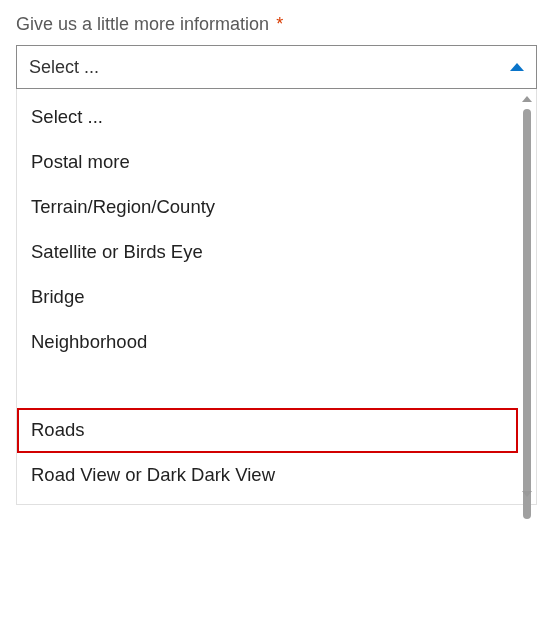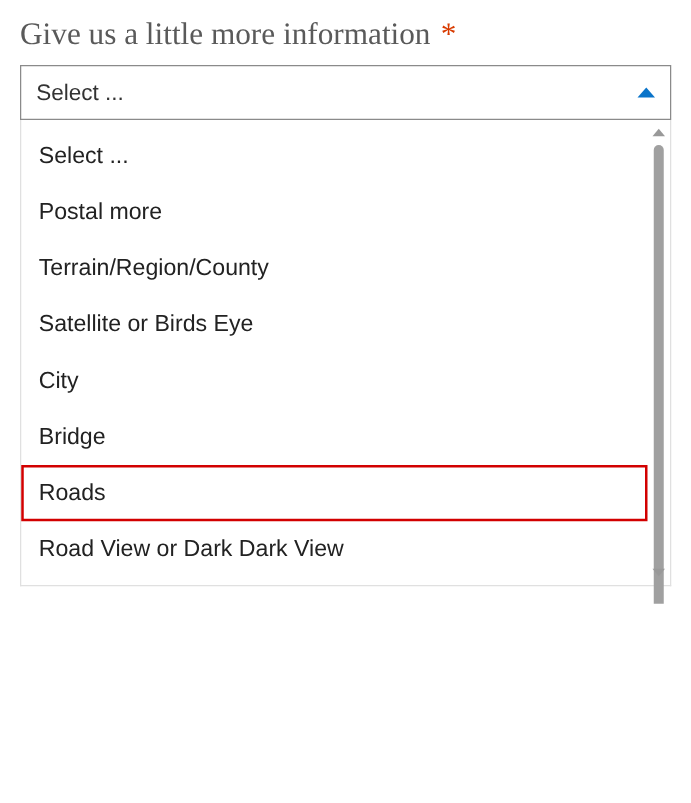--- a/index.html
+++ b/index.html
@@ -9,23 +9,22 @@
     }
     body {
       font-family: "Segoe UI", -apple-system, sans-serif;
       font-size: 18px;
       background: #fff;
       padding: 14px 16px;
       width: 553px;
     }
     .field-label {
       color: #5a5a5a;
-      font-size: 25px;
+      font-size: 18px;
       margin-bottom: 10px;
-      font-family: Liberation Serif, serif;
     }
     .required {
       color: #d83b01;
       margin-left: 2px;
     }
     .select-box {
       border: 1px solid #8a8a8a;
       height: 44px;
       display: flex;
       align-items: center;
@@ -56,20 +55,21 @@
     .dropdown-item {
       padding: 10px 14px 10px 14px;
       color: #222;
       font-size: 18.5px;
       cursor: pointer;
       line-height: 1.35;
     }
     .dropdown-item.highlighted {
       outline: 2px solid #d20000;
       outline-offset: -2px;
+      margin-top: 43px;
     }
     .scrollbar-track {
       position: absolute;
       right: 2px;
       top: 4px;
       bottom: 4px;
       width: 14px;
     }
     .scroll-arrow {
       position: absolute;
@@ -109,22 +109,22 @@
   <span class="select-box-text">Select ...</span>
   <span class="chevron"></span>
 </div>
 
 <div class="dropdown-list">
   <div class="dropdown-items" id="dropdown-items">
       <div class="dropdown-item">Select ...</div>
       <div class="dropdown-item">Postal more</div>
       <div class="dropdown-item">Terrain/Region/County</div>
       <div class="dropdown-item">Satellite or Birds Eye</div>
-      <div class="dropdown-item">City</div>
       <div class="dropdown-item">Bridge</div>
+      <div class="dropdown-item">Neighborhood</div>
       <div class="dropdown-item highlighted">Roads</div>
       <div class="dropdown-item">Road View or Dark Dark View</div>
     </div>
   <div class="scrollbar-track">
     <div class="scroll-arrow up"></div>
     <div class="scroll-thumb"></div>
     <div class="scroll-arrow down"></div>
   </div>
 </div>
 

